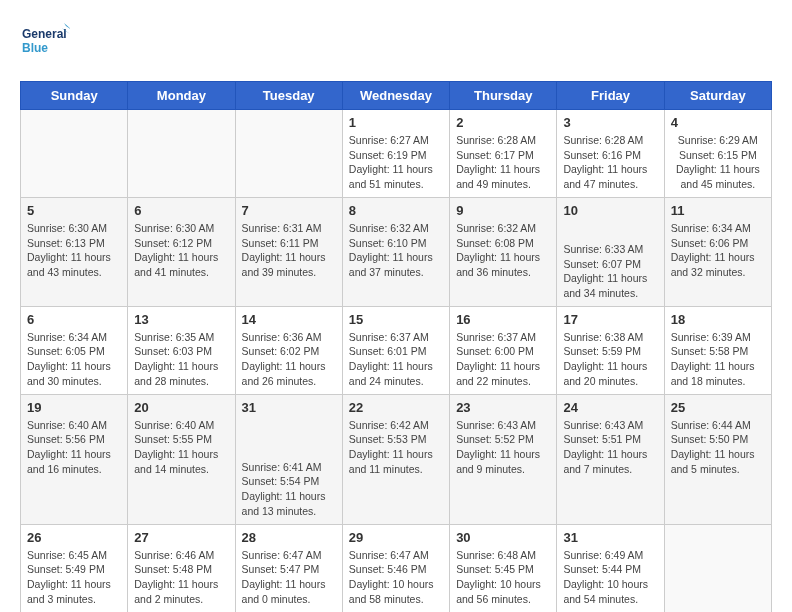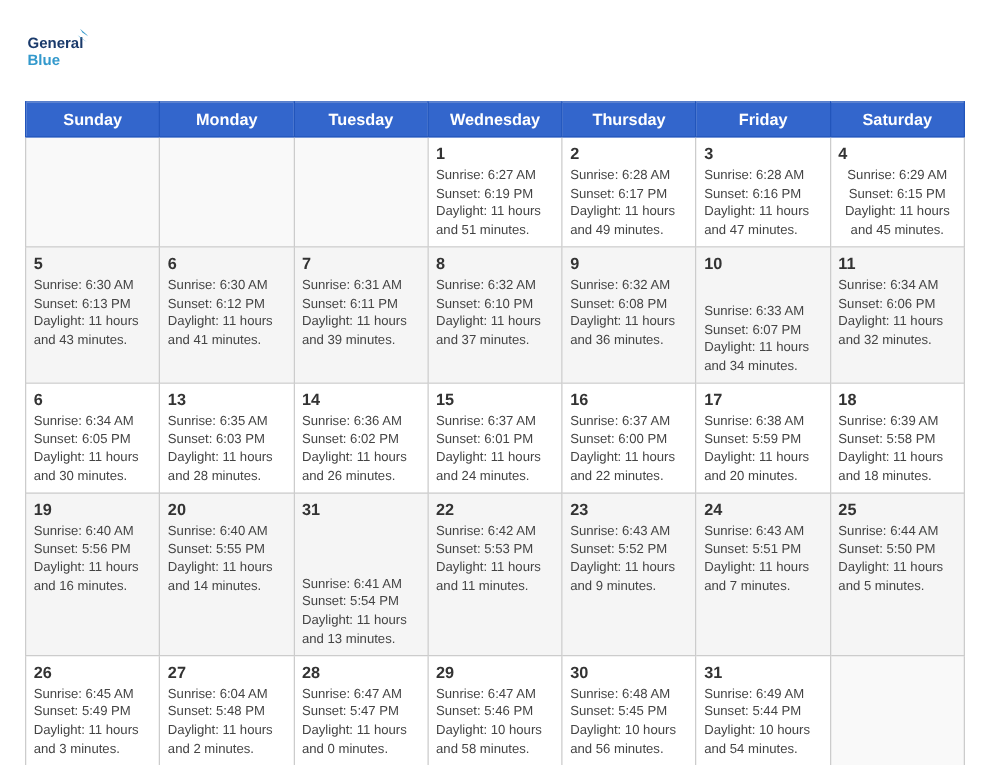--- a/index.html
+++ b/index.html
@@ -293,21 +293,21 @@
       <tr>
         <td>
           <span class="day-num">26</span>
           <div class="day-info" style="white-space: pre-line;">Sunrise: 6:45 AM
 Sunset: 5:49 PM
 Daylight: 11 hours
 and 3 minutes.</div>
         </td>
         <td>
           <span class="day-num">27</span>
-          <div class="day-info" style="white-space: pre-line;">Sunrise: 6:04 AM
+          <div class="day-info" style="white-space: pre-line;">Sunrise: 6:46 AM
 Sunset: 5:48 PM
 Daylight: 11 hours
 and 2 minutes.</div>
         </td>
         <td>
           <span class="day-num">28</span>
           <div class="day-info" style="white-space: pre-line;">Sunrise: 6:47 AM
 Sunset: 5:47 PM
 Daylight: 11 hours
 and 0 minutes.</div>

